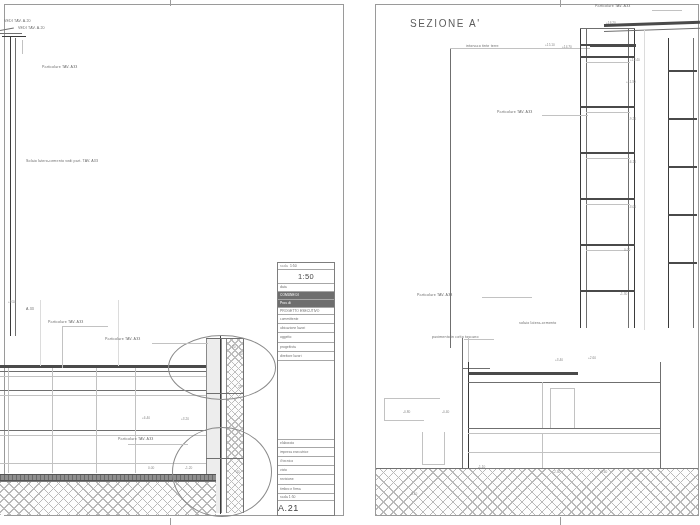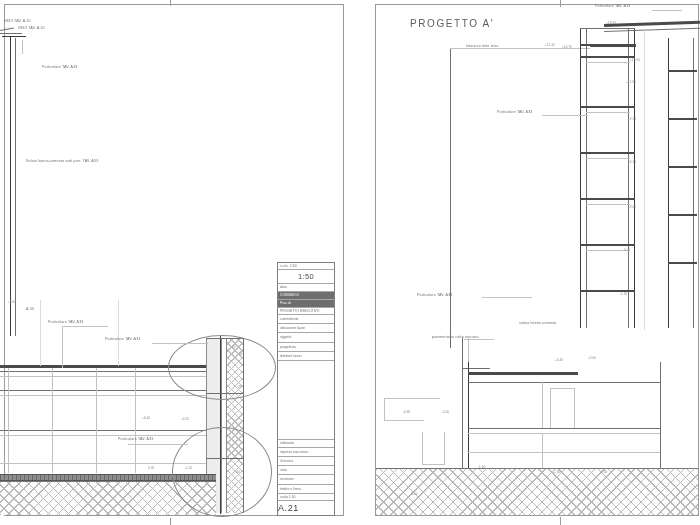--- a/index.html
+++ b/index.html
@@ -207,21 +207,21 @@
     <div class="tb-num">A.21</div>
   </div>
 </div>
 
 <div class="sheet" id="sheet-right">
 
   <div class="sheet-border" style="left:3px;top:4px;width:322px;height:510px;"></div>
   <div class="tick" style="left:188px;top:0px;width:1px;height:7px;"></div>
   <div class="tick" style="left:188px;top:517px;width:1px;height:8px;"></div>
 
-  <div class="section-title" style="left:38px;top:18px;">PROGETTO  A'</div>
+  <div class="section-title" style="left:38px;top:18px;">SEZIONE  A'</div>
 
   <div class="ln v mid" style="left:78px;top:48px;width:1px;height:300px;"></div>
   <div class="ln h light" style="left:78px;top:48px;width:140px;height:1px;"></div>
 
   <div class="ln v dark" style="left:208px;top:28px;width:1px;height:300px;"></div>
   <div class="ln v mid" style="left:214px;top:28px;width:1px;height:300px;"></div>
   <div class="ln v dark" style="left:262px;top:28px;width:1px;height:300px;"></div>
   <div class="ln v mid" style="left:256px;top:28px;width:1px;height:300px;"></div>
 
   <div class="ln h mid" style="left:208px;top:28px;width:55px;height:1px;"></div>

